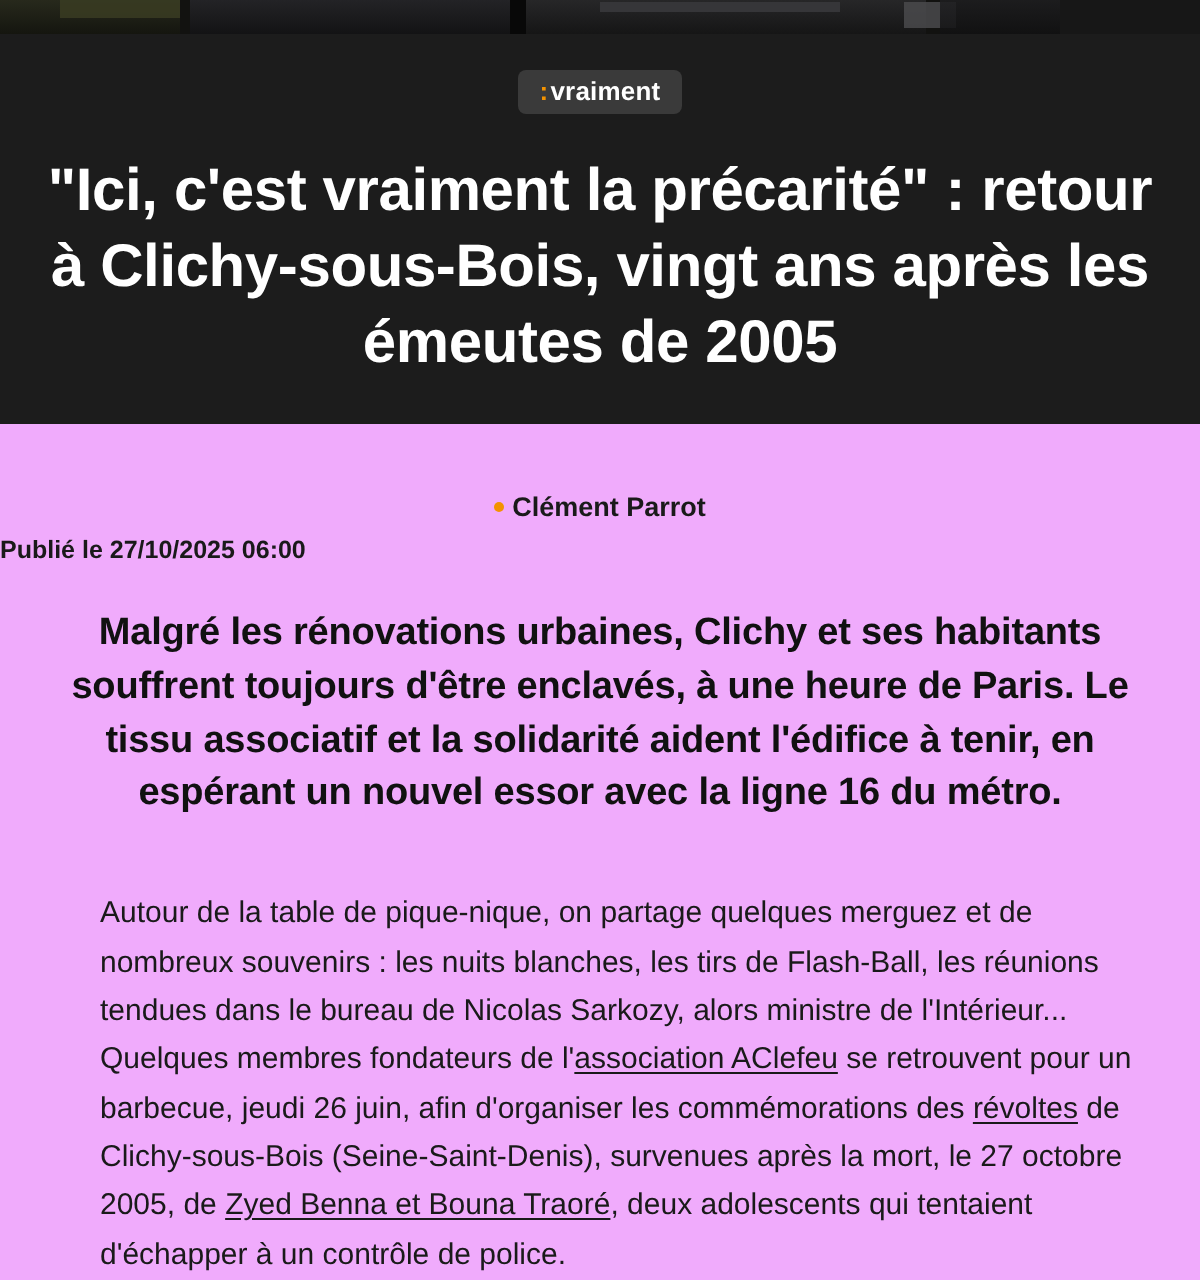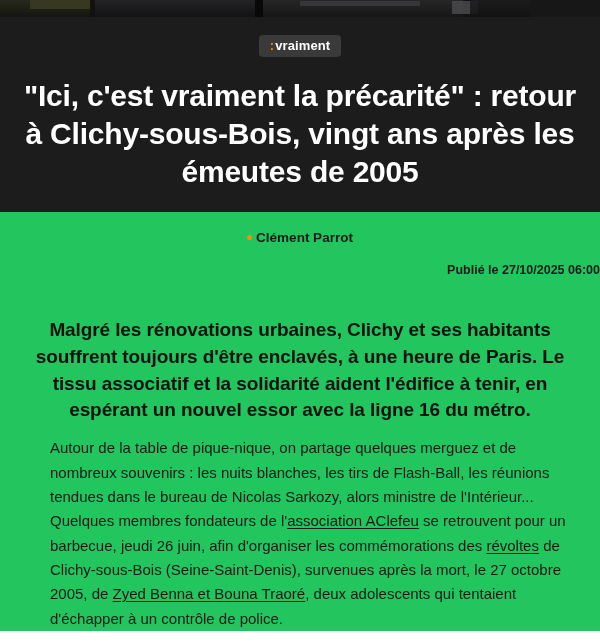--- a/index.html
+++ b/index.html
@@ -52,61 +52,61 @@
     color:#ffffff;
     font-size:30px;
     font-weight:bold;
     line-height:1.26;
     letter-spacing:-.2px;
     max-width:560px;
     margin:0 auto;
   }
 
   
-  .body-wrap { background:#22c55e; padding-top:18px; }
+  .body-wrap { background:#f0abfc; padding-top:34px; }
 
   .byline {
     text-align:center;
     font-size:13.5px;
     font-weight:bold;
     color:#1a1a1a;
     line-height:1.2;
   }
   .byline .dot {
     display:inline-block;
     width:5px; height:5px;
     border-radius:50%;
     background:#f39200;
     vertical-align:middle;
     margin-right:4px;
     position:relative; top:-1px;
   }
   .pubdate {
-    text-align:right;
+    text-align:left;
     font-size:12.5px;
     font-weight:bold;
     color:#1a1a1a;
-    margin-top:16px;
+    margin-top:5px;
   }
 
   .lead {
     text-align:center;
     font-size:19px;
     font-weight:bold;
     line-height:1.42;
     color:#111111;
-    margin:40px 24px 0;
+    margin:22px 24px 0;
     letter-spacing:-.1px;
   }
 
   .body-text {
     font-size:15px;
     line-height:1.62;
     color:#1a1a1a;
-    margin:12px 32px 0 50px;
+    margin:34px 32px 0 50px;
     text-align:left;
   }
   .body-text a {
     color:#1a1a1a;
     text-decoration:underline;
     text-underline-offset:2px;
   }
 </style>
 </head>
 <body>

